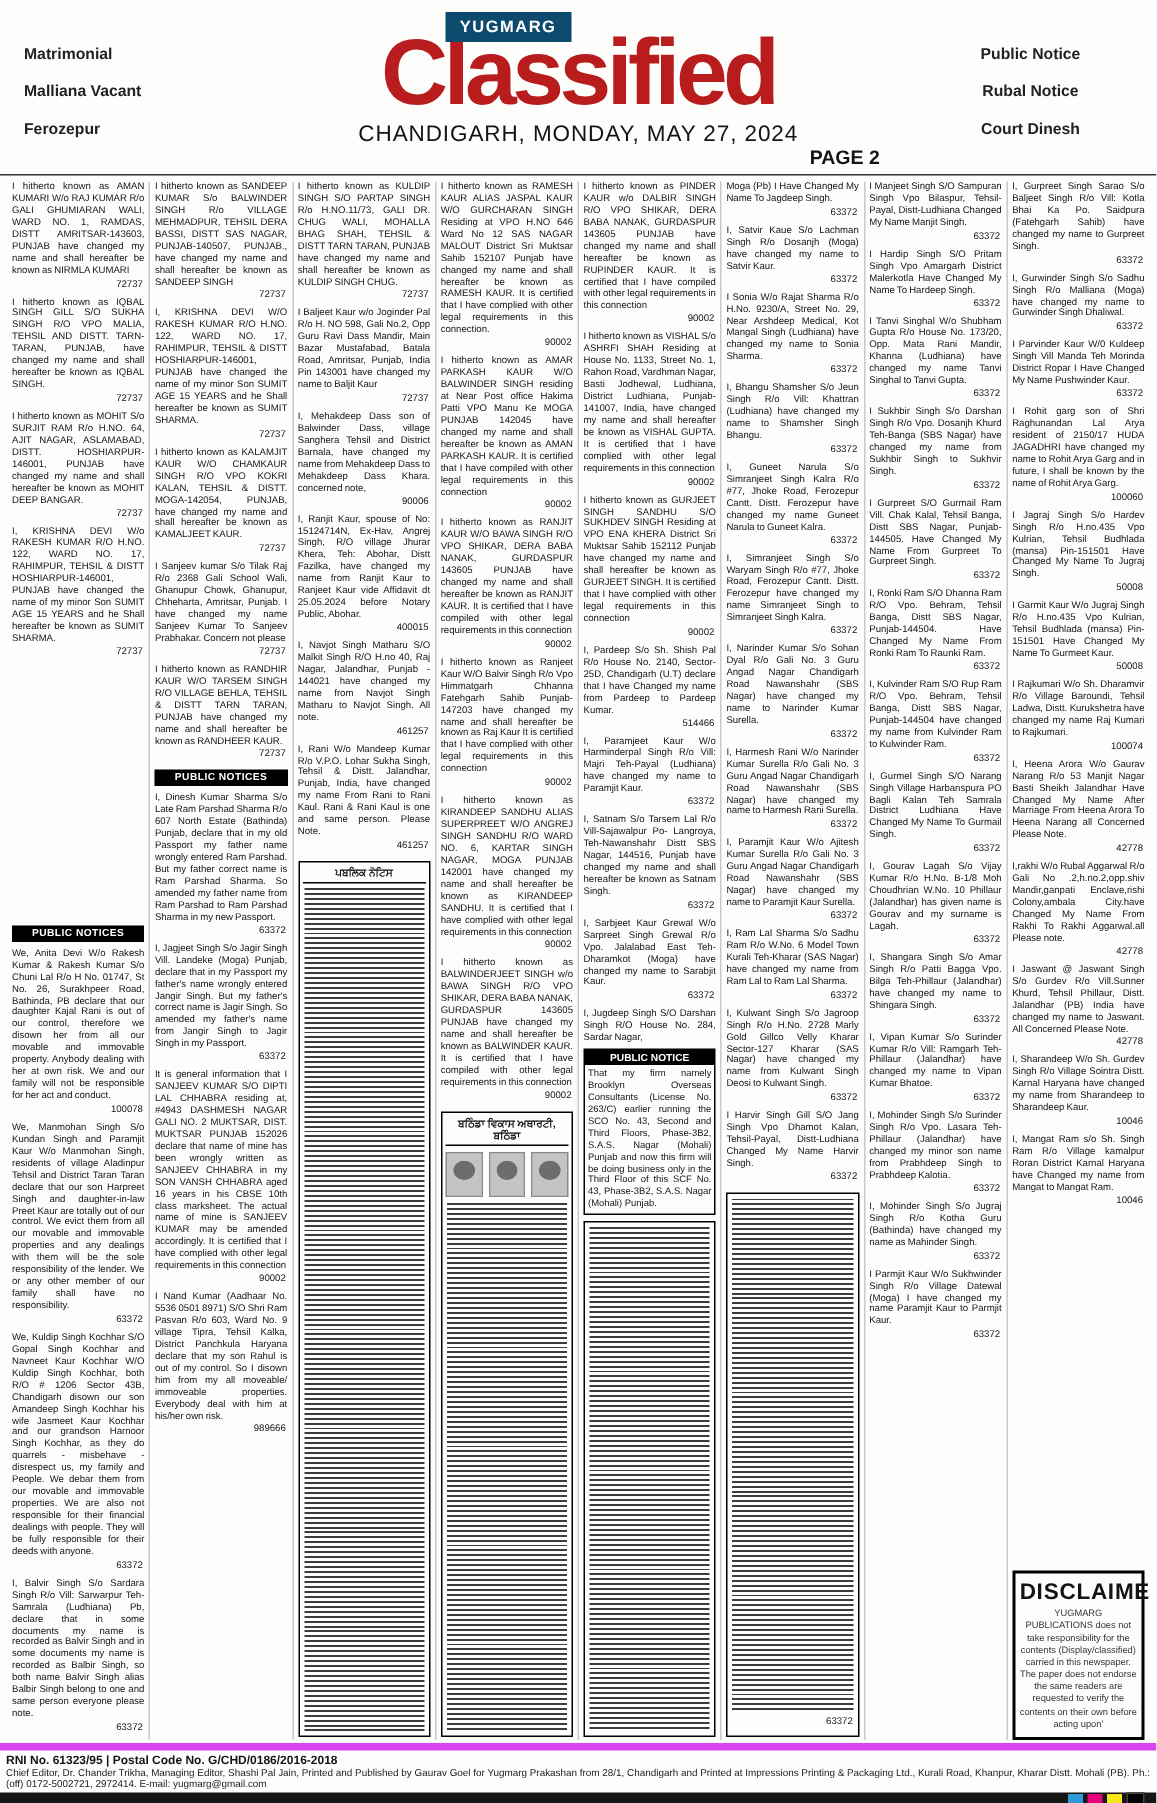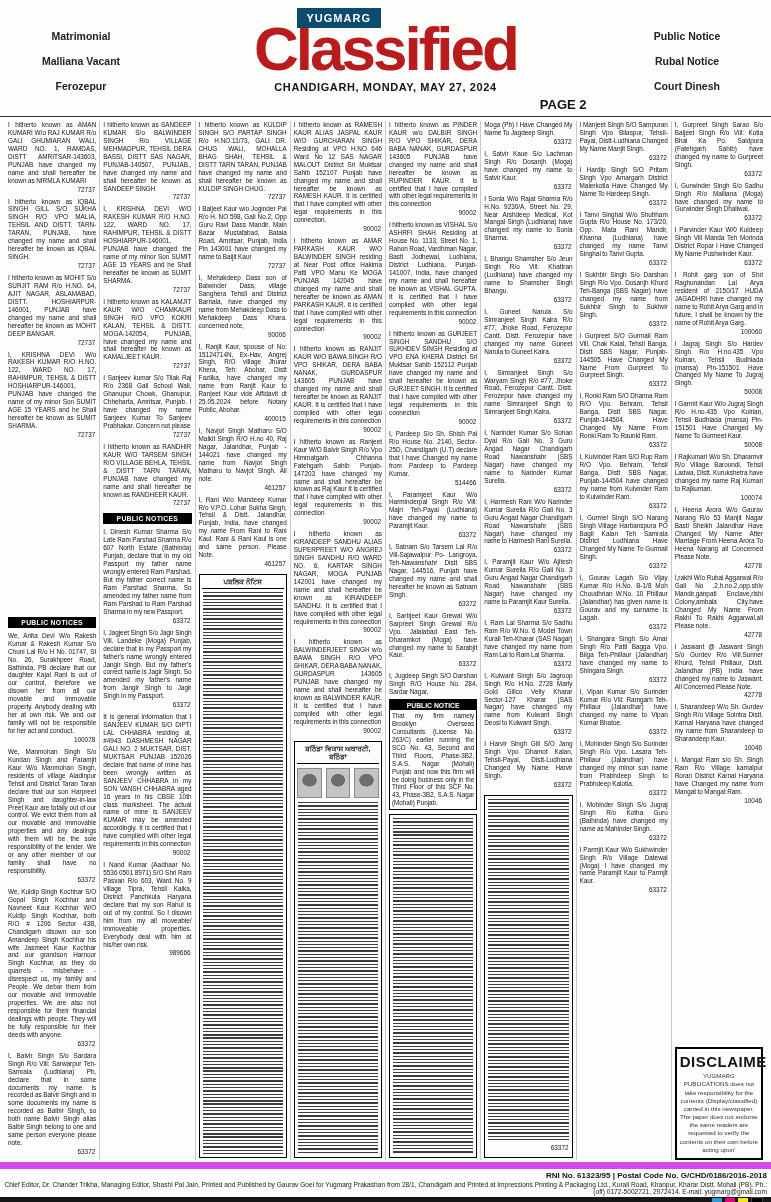--- a/index.html
+++ b/index.html
@@ -1,31 +1,31 @@
 <!DOCTYPE html>
 <html><head>
 <meta charset="utf-8">
 <style>
   html,body{margin:0;padding:0;}
   body{width:771px;height:1202px;background:#fdfdfc;color:#141414;
        font-family:"Liberation Sans",sans-serif;overflow:hidden;position:relative;}
   .page{width:771px;height:1202px;display:flex;flex-direction:column;}
   
   .hdr{position:relative;height:116px;flex:0 0 auto;}
-  .hdr-left{position:absolute;left:16px;top:30px;width:130px;text-align:center;
+  .hdr-left{position:absolute;left:16px;top:30px;width:130px;text-align:left;
             font-size:10.5px;font-weight:bold;color:#222;}
   .hdr-left div,.hdr-right div{margin-bottom:13px;}
   .hdr-right{position:absolute;right:14px;top:30px;width:140px;text-align:center;
              font-size:10.5px;font-weight:bold;color:#222;}
   .logo-wrap{position:absolute;left:50%;transform:translateX(-50%);top:4px;width:470px;height:110px;text-align:center;}
   .yugmarg{position:absolute;top:4px;left:146px;background:#8d8d8d;color:#fff;
            font-size:11px;font-weight:bold;letter-spacing:1px;padding:4px 10px;z-index:2;}
   .classified{font-size:62px;font-weight:800;color:#f05a28;letter-spacing:-3px;
               line-height:1.05;margin-top:12px;}
-  .dateline{font-size:11px;font-weight:bold;letter-spacing:.6px;margin-top:0;}
+  .dateline{font-size:15px;font-weight:normal;letter-spacing:.6px;margin-top:0;}
   .page2{position:absolute;right:34px;bottom:2px;font-size:13px;font-weight:800;padding-left:11px;}
   
   .main{display:flex;height:1046px;box-sizing:border-box;border-top:1.5px solid #333;
         padding:4px 5px 2px 5px;flex:0 0 auto;}
   .col{flex:1 1 0;min-width:0;padding:0 3px;display:flex;flex-direction:column;
        overflow:hidden;border-left:1px solid #c9c9c9;}
   .col:first-child{border-left:none;}
   .ad{margin-bottom:1px;flex:0 0 auto;}
   .adtext{font-size:6.4px;line-height:1.24;text-align:justify;word-spacing:-.3px;}
   .ref{font-size:6.4px;text-align:right;margin:1px 1px 4px 0;}
@@ -40,21 +40,21 @@
   .photos{display:flex;justify-content:center;gap:4px;margin:2px 0 3px 0;}
   .photo{width:24px;height:28px;border:1px solid #8a8a8a;
      background:radial-gradient(ellipse 58% 42% at 50% 40%,#6d6d6d 0%,#6d6d6d 52%,#c4c4c4 56%);}
   .nbox{border:1px solid #000;margin:2px 0;flex:0 0 auto;}
   .nbox-bar{background:#000;color:#fff;font-size:6.8px;font-weight:bold;text-align:center;padding:1.5px 0;}
   .nbox-text{font-size:6.3px;line-height:1.26;text-align:justify;padding:2px;}
   .disc{border:2px solid #000;margin-top:auto;padding:4px 3px;text-align:center;flex:0 0 auto;}
   .disc-title{font-size:15px;font-weight:800;letter-spacing:.5px;}
   .disc-text{font-size:6.2px;line-height:1.32;margin-top:2px;color:#333;}
   
-  .footer{border-top:7px solid #d946ef;text-align:right;padding:2px 4px;flex:0 0 auto;}
+  .footer{border-top:5px solid #d946ef;text-align:left;padding:2px 4px;flex:0 0 auto;}
   .rni{font-size:8px;font-weight:bold;}
   .imprint{font-size:6.6px;margin-top:1px;color:#222;}
   .colorbar{height:10px;background:#161616;display:flex;justify-content:flex-end;
             align-items:center;gap:3px;padding-right:8px;flex:0 0 auto;}
   .sq{width:10px;height:8px;}
 </style>
 </head>
 <body>
 
 <div class="page">

